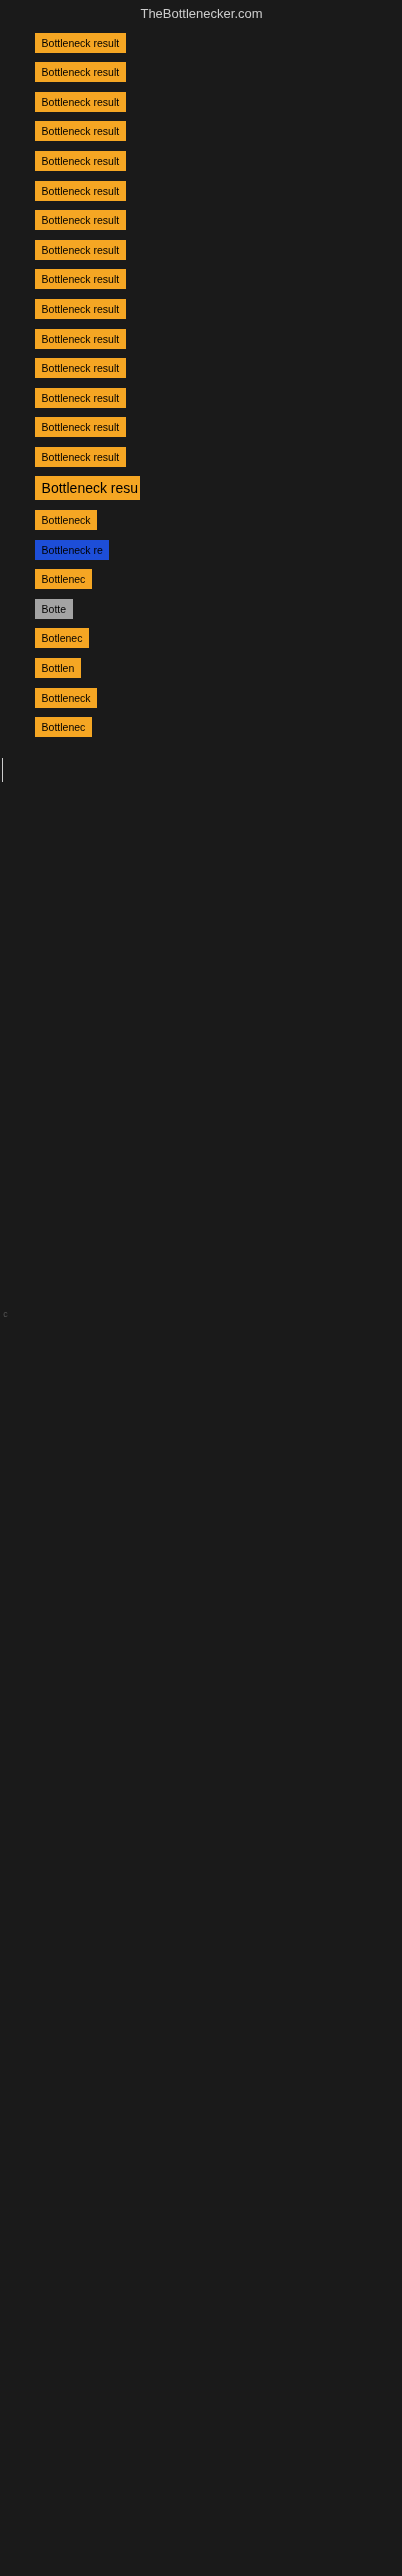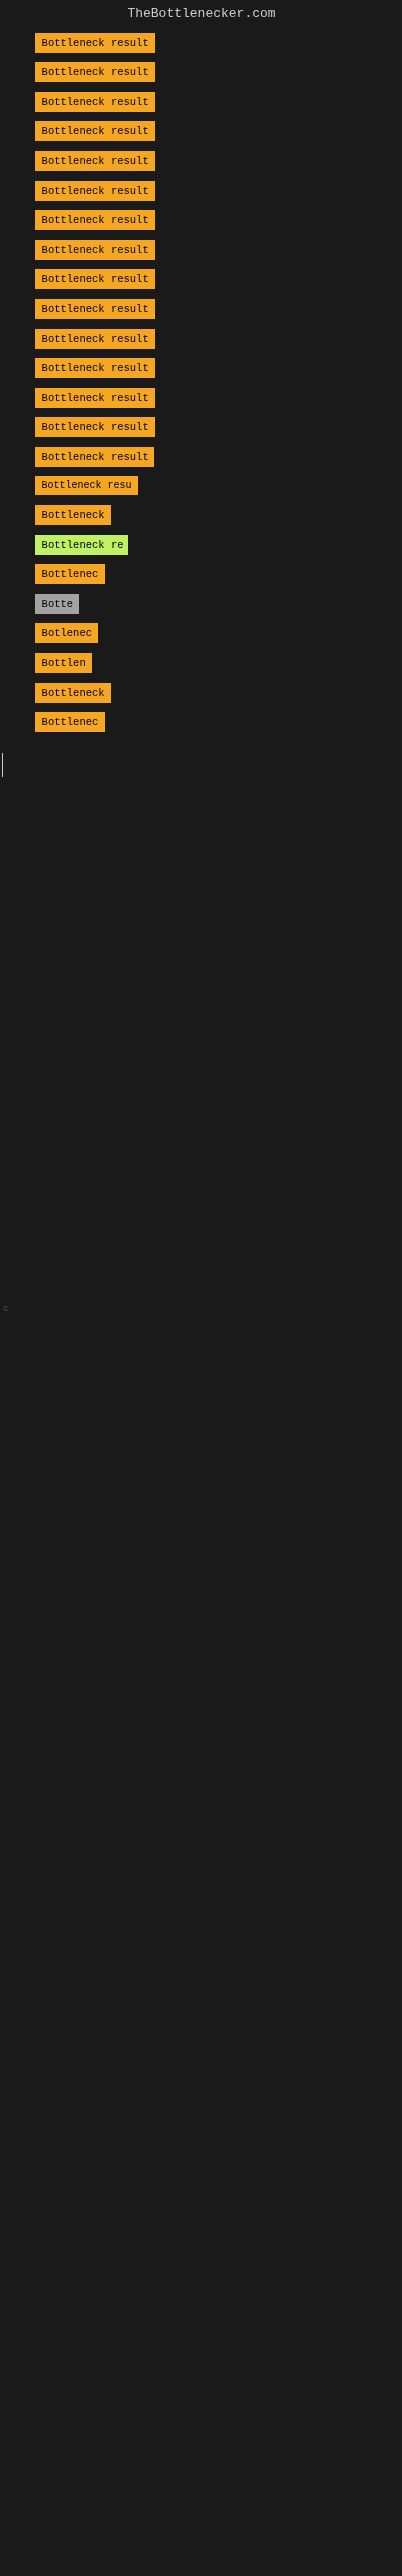--- a/index.html
+++ b/index.html
@@ -1,19 +1,18 @@
 <!DOCTYPE html>
 <html style="font-size:13px"><head>
   <meta charset="utf-8">
   <style>
     * {
       margin: 0;
       padding: 0;
       box-sizing: border-box;
-      font-family: Liberation Mono, monospace;
     }
 
     body {
       width: 403px;
       min-height: 2576px;
       background-color: #1a1a1a;
       font-family: Arial, sans-serif;
       position: relative;
     }
 
@@ -86,27 +85,27 @@
     <div style="position: relative; padding: 4.8px 3.2px; display: flex; align-items: center;">
       <span style="background-color: rgb(245, 166, 35); color: rgb(0, 0, 0); font-size: 10.5px; padding: 4px 6.4px; display: inline-block; max-width: 121px; overflow: hidden; white-space: nowrap; cursor: pointer;">Bottleneck result</span>
     </div>
     <div style="position: relative; padding: 4.8px 3.2px; display: flex; align-items: center;">
       <span style="background-color: rgb(245, 166, 35); color: rgb(0, 0, 0); font-size: 10.5px; padding: 4px 6.4px; display: inline-block; max-width: 121px; overflow: hidden; white-space: nowrap; cursor: pointer;">Bottleneck result</span>
     </div>
     <div style="position: relative; padding: 4.8px 3.2px; display: flex; align-items: center;">
       <span style="background-color: rgb(245, 166, 35); color: rgb(0, 0, 0); font-size: 10.5px; padding: 4px 6.4px; display: inline-block; max-width: 119px; overflow: hidden; white-space: nowrap; cursor: pointer;">Bottleneck result</span>
     </div>
     <div style="position: relative; padding: 4.8px 3.2px; display: flex; align-items: center;">
-      <span style="background-color: rgb(245, 166, 35); color: rgb(0, 0, 0); font-size: 10px; padding: 4px 6.4px; display: inline-block; max-width: 105px; overflow: hidden; white-space: nowrap; cursor: pointer;">Bottleneck resu</span>
+      <span style="background-color: rgb(245, 166, 35); color: rgb(0, 0, 0); font-size: 14px; padding: 4px 6.4px; display: inline-block; max-width: 105px; overflow: hidden; white-space: nowrap; cursor: pointer;">Bottleneck resu</span>
     </div>
     <div style="position: relative; padding: 4.8px 3.2px; display: flex; align-items: center;">
       <span style="background-color: rgb(245, 166, 35); color: rgb(0, 0, 0); font-size: 10.5px; padding: 4px 6.4px; display: inline-block; max-width: 81px; overflow: hidden; white-space: nowrap; cursor: pointer;">Bottleneck</span>
     </div>
     <div style="position: relative; padding: 4.8px 3.2px; display: flex; align-items: center;">
-      <span style="background-color: #bef264; color: rgb(0, 0, 0); font-size: 10.5px; padding: 4px 6.4px; display: inline-block; max-width: 93px; overflow: hidden; white-space: nowrap; cursor: pointer;">Bottleneck re</span>
+      <span style="background-color: #1d4ed8; color: rgb(0, 0, 0); font-size: 10.5px; padding: 4px 6.4px; display: inline-block; max-width: 93px; overflow: hidden; white-space: nowrap; cursor: pointer;">Bottleneck re</span>
     </div>
     <div style="position: relative; padding: 4.8px 3.2px; display: flex; align-items: center;">
       <span style="background-color: rgb(245, 166, 35); color: rgb(0, 0, 0); font-size: 10.5px; padding: 4px 6.4px; display: inline-block; max-width: 74px; overflow: hidden; white-space: nowrap; cursor: pointer;">Bottlenec</span>
     </div>
     <div style="position: relative; padding: 4.8px 3.2px; display: flex; align-items: center;">
       <span style="background-color: #a3a3a3; color: rgb(0, 0, 0); font-size: 10.5px; padding: 4px 6.4px; display: inline-block; max-width: 56px; overflow: hidden; white-space: nowrap; cursor: pointer;">Botte</span>
     </div>
     <div style="position: relative; padding: 4.8px 3.2px; display: flex; align-items: center;">
       <span style="background-color: rgb(245, 166, 35); color: rgb(0, 0, 0); font-size: 10.5px; padding: 4px 6.4px; display: inline-block; max-width: 68px; overflow: hidden; white-space: nowrap; cursor: pointer;">Botlenec</span>
     </div>

